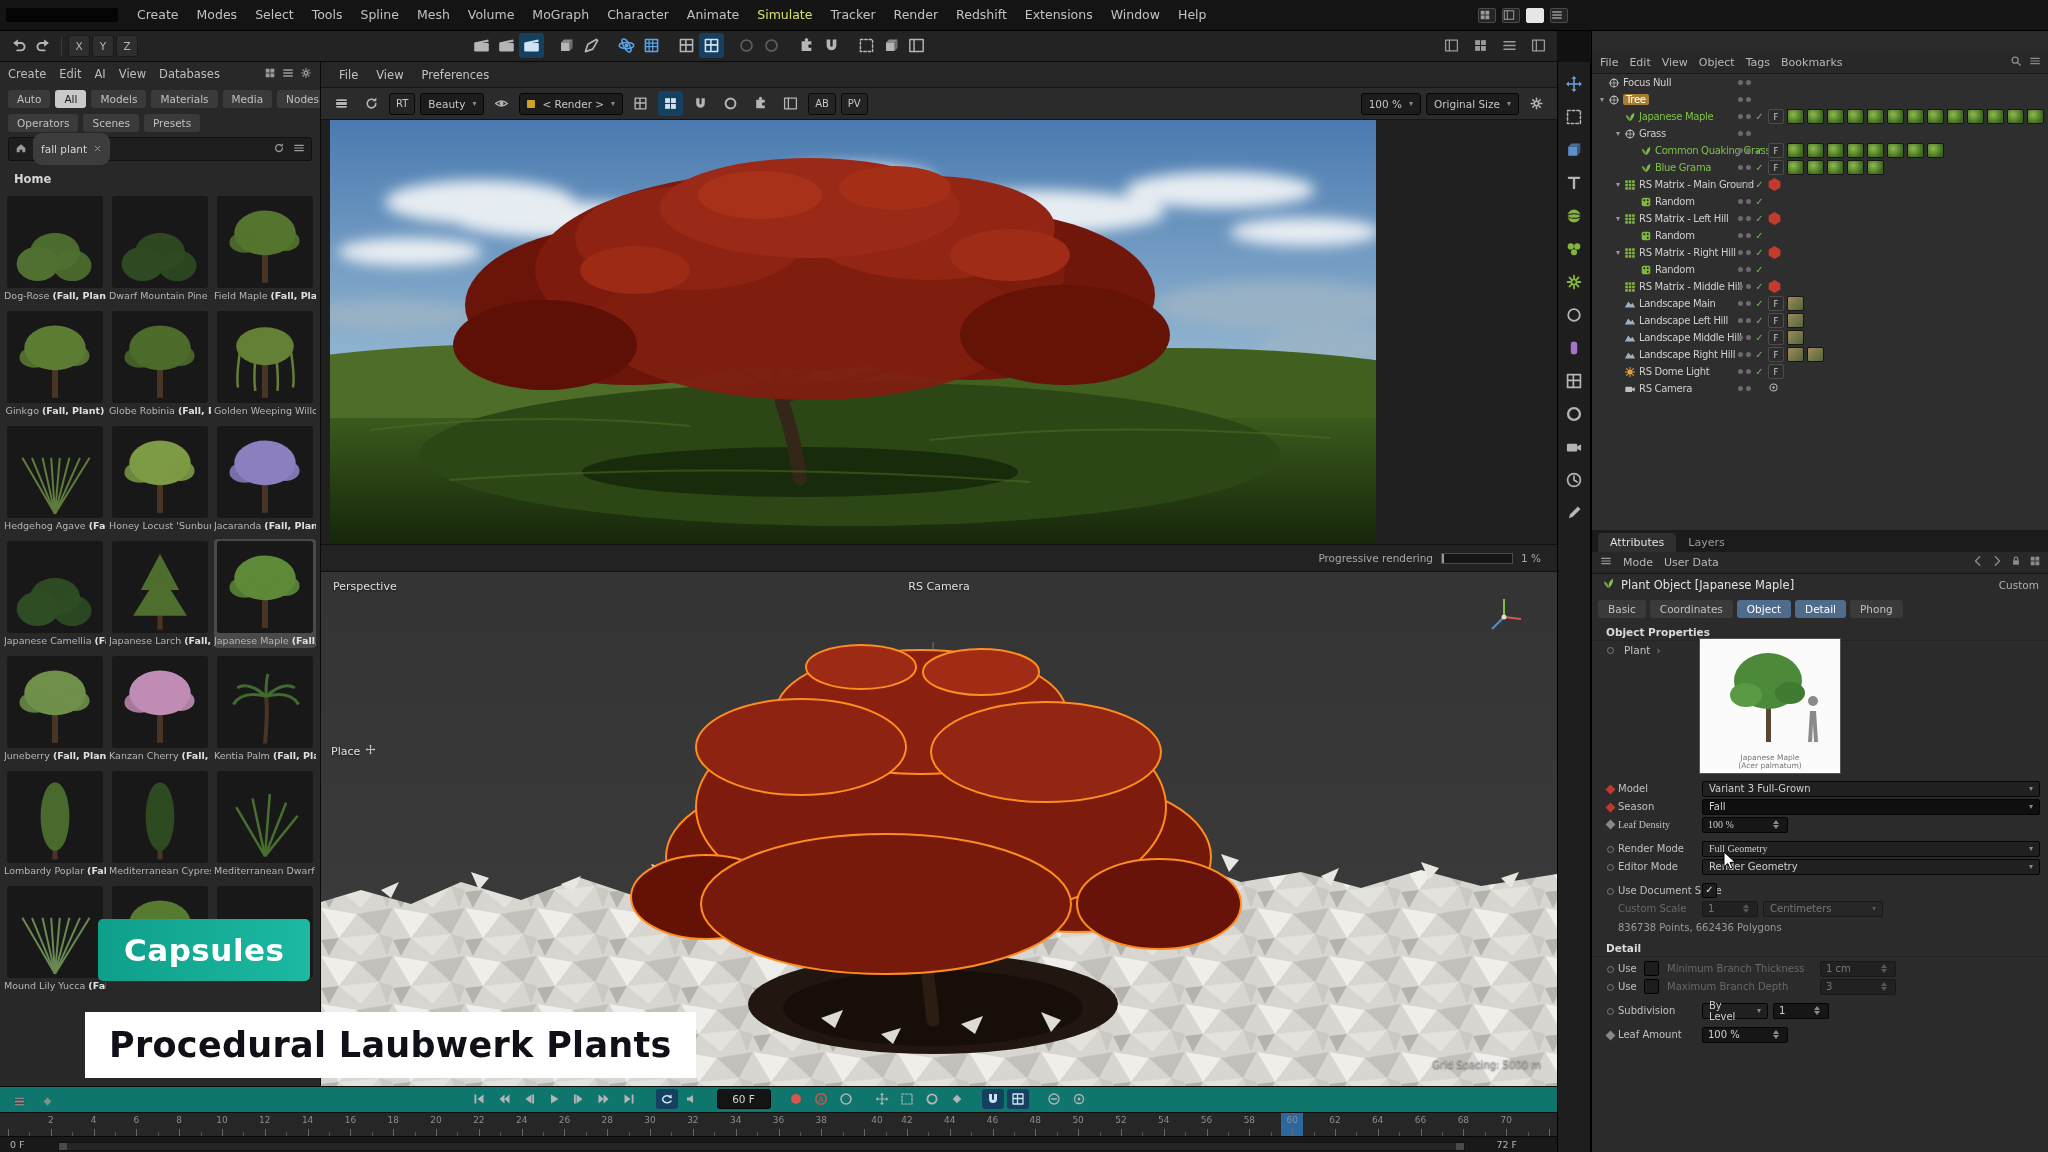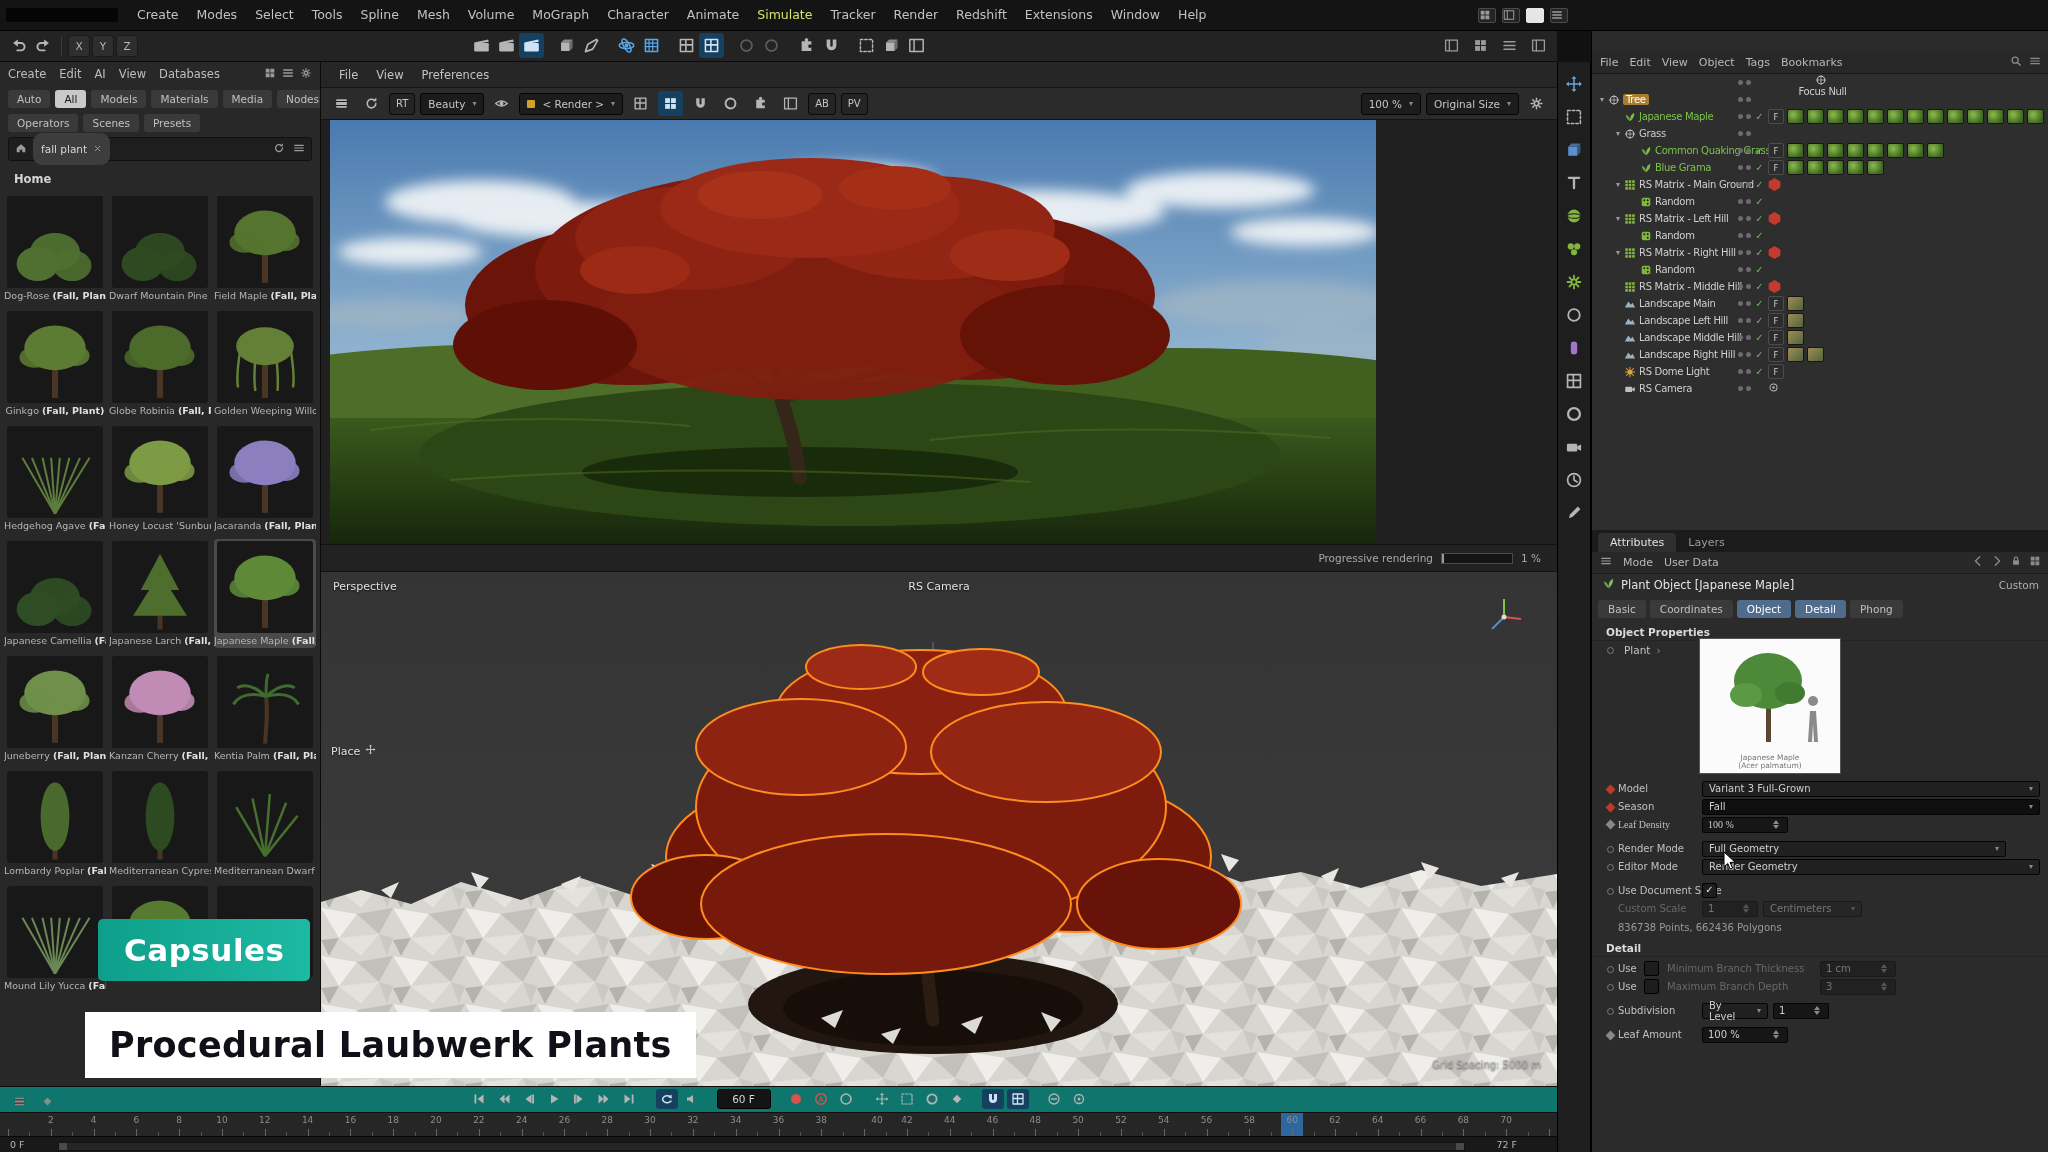--- a/index.html
+++ b/index.html
@@ -1128,21 +1128,21 @@
             </g>
           </svg></span>
         <span><svg width="12" height="12" viewBox="0 0 14 14">
             <g fill="#8a8a8a" stroke="#8a8a8a" stroke-width="0" stroke-linecap="round" stroke-linejoin="round">
               <path d="M2 4 h10 M2 7 h10 M2 10 h10" stroke-width="1.4" fill="none"></path>
             </g>
           </svg></span>
       </span>
   </div>
   <div id="om-tree">
-      <div class="om-row" style="padding-left: 4px; flex-direction: column;">
+      <div class="om-row" style="padding-left: 4px;">
         <span class="om-arrow"></span>
         <span class="om-icon">
           <svg width="12" height="12" viewBox="0 0 14 14">
             <g fill="#c8c8c8" stroke="#c8c8c8" stroke-width="0" stroke-linecap="round" stroke-linejoin="round">
               <circle cx="7" cy="7" r="4.5" fill="none" stroke-width="1.2"></circle>
               <path d="M7 1.5 v11 M1.5 7 h11" stroke-width="1" opacity=".8" fill="none"></path>
             </g>
           </svg>
         </span>
         <span class="om-name">Focus Null</span>
@@ -1646,21 +1646,21 @@
               <i class="u"></i>
               <i class="d"></i>
             </div>
           </div>
         </div>
       </div>
       <div class="arow" style="top: 810px;">
         <span class="adot"><span class="cir"></span></span>
         <span class="albl">Render Mode</span>
         <div class="actl">
-          <div class="addx" style="width: 304px;">
+          <div class="addx" style="width: 338px; font-family: Liberation Serif, serif;">
             <span>Full Geometry</span>
             <span class="car">▾</span>
           </div>
         </div>
       </div>
       <div class="arow" style="top: 828px;">
         <span class="adot"><span class="cir"></span></span>
         <span class="albl">Editor Mode</span>
         <div class="actl">
           <div class="addx" style="width: 338px;">
@@ -1680,21 +1680,21 @@
         <span class="adot"></span>
         <span class="albl dis">Custom Scale</span>
         <div class="actl">
           <div class="afield dis2" style="width: 56px;">
             <span>1</span>
             <div class="spin">
               <i class="u"></i>
               <i class="d"></i>
             </div>
           </div>
-          <div class="addx dis2" style="width: 99px;">
+          <div class="addx dis2" style="width: 120px;">
             <span>Centimeters</span>
             <span class="car">▾</span>
           </div>
         </div>
       </div>
     </div>
   <div id="attr-stats">836738 Points, 662436 Polygons</div>
   <div class="attr-section" style="top:910px">Detail</div>
   <div id="attr-rows2">
       <div class="arow" style="top: 930px;">

